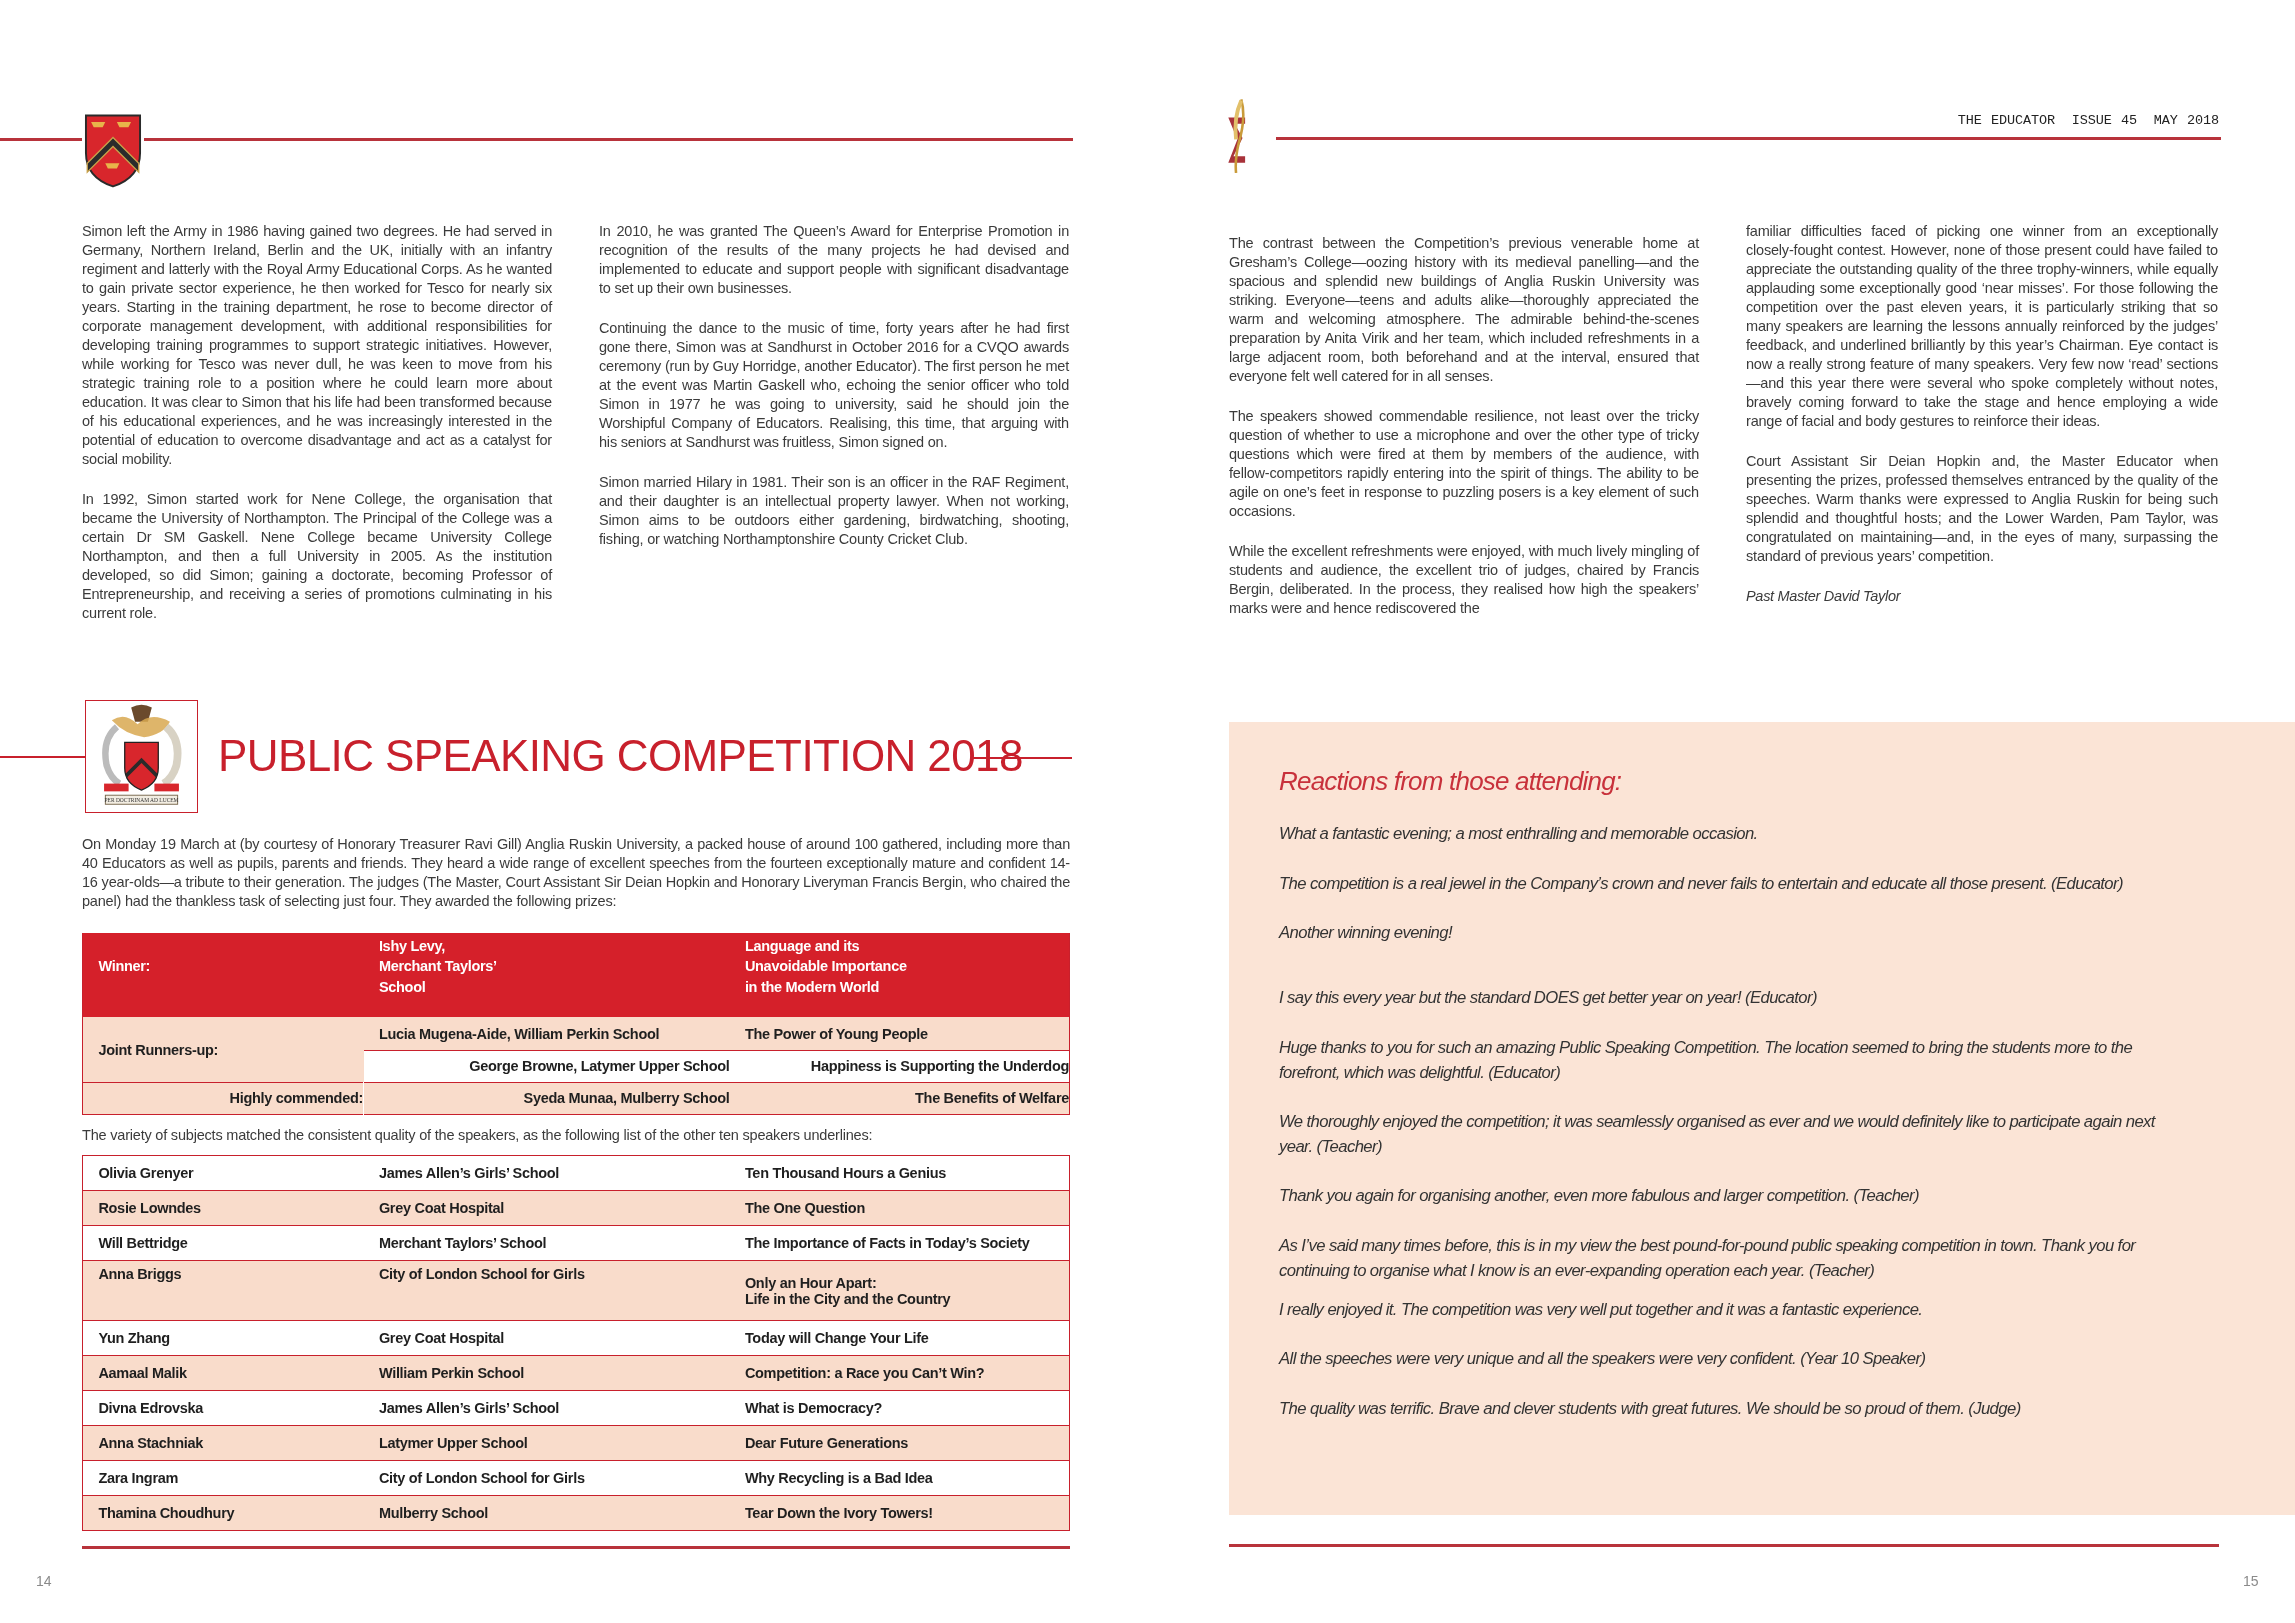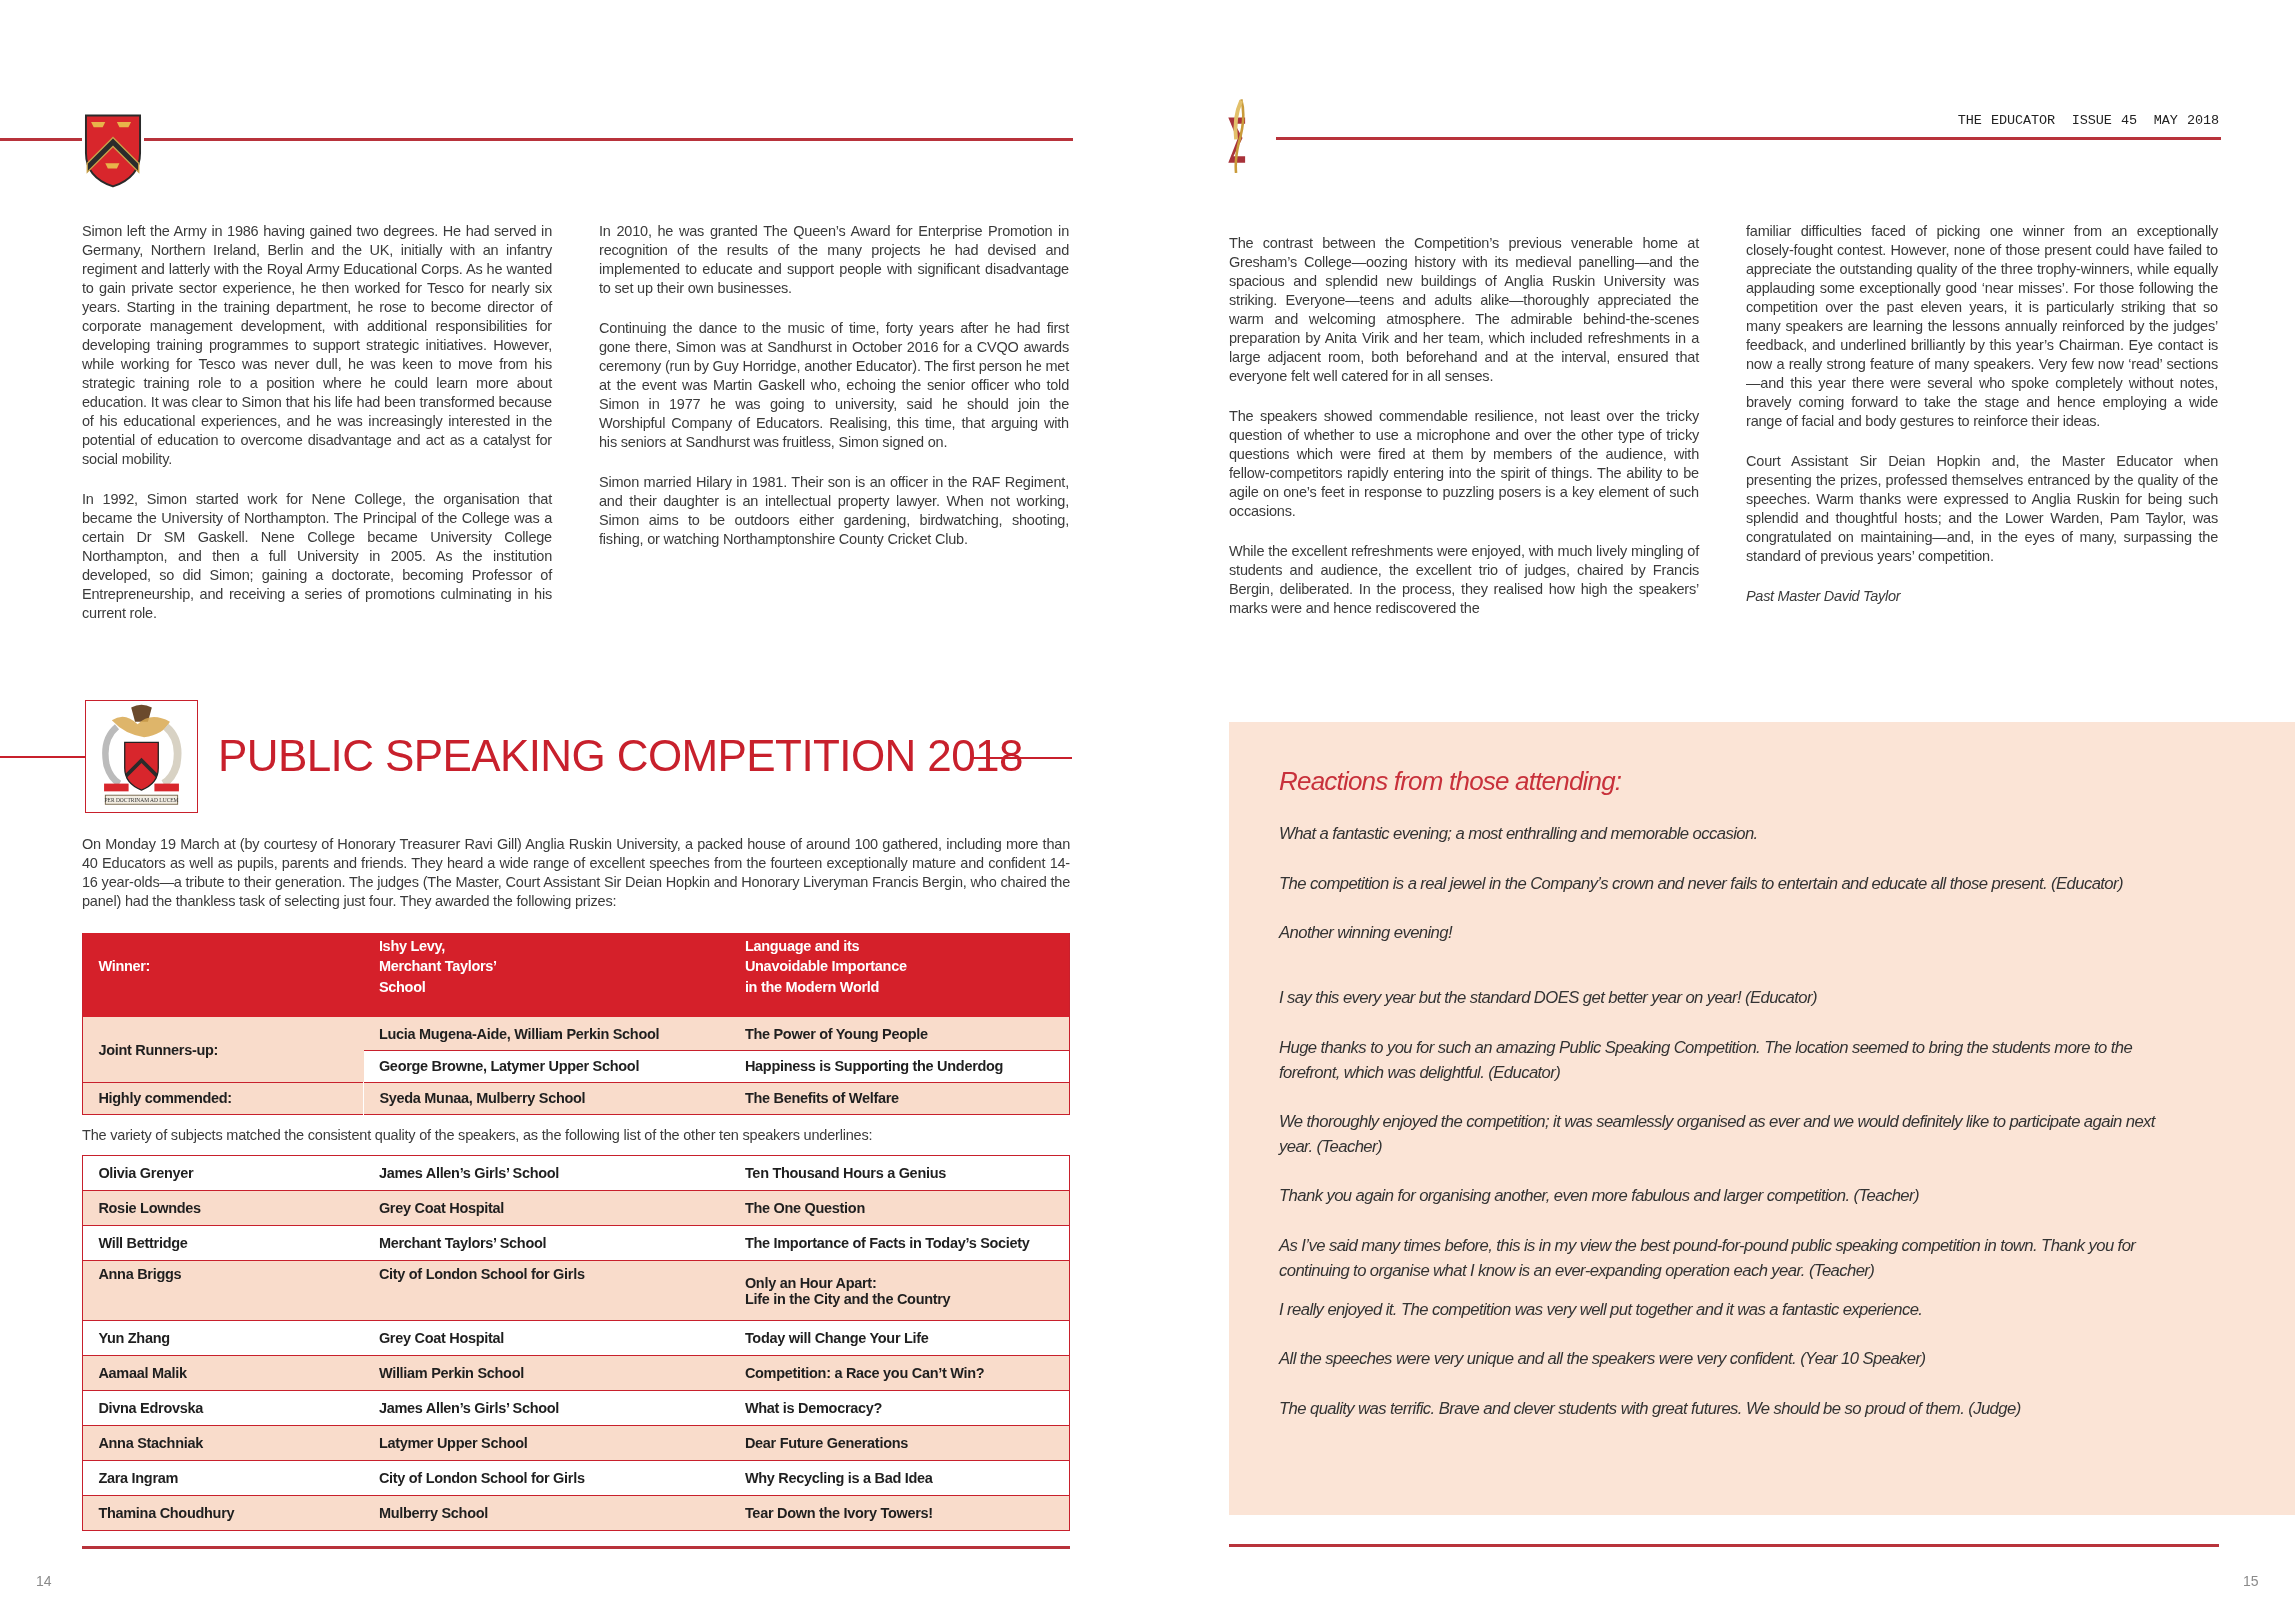--- a/index.html
+++ b/index.html
@@ -14,21 +14,21 @@
   .running-head span { margin-left: 16.7px; font-family: Liberation Mono, monospace; }
   .page-num { font-size: 14px; color: #8a8a8a; }
   .title { font-size: 44px; color: #c8202c; font-weight: 300; letter-spacing: -0.6px; white-space: nowrap; }
   table.prizes, table.speakers { border-collapse: collapse; width: 100%; font-size: 14.5px;
       font-weight: bold; color: #1f1f1f; letter-spacing: -0.3px; }
   table.prizes td, table.speakers td { padding: 0 0 0 15.4px; vertical-align: middle; }
   .prizes tr.winner td { background: #d5202a; color: #ffffff; line-height: 20.6px; padding-top: 2.6px; padding-bottom: 20px;}
   .prizes tr.pink td { background: #f9dccb; }
   .prizes td.white { background: #ffffff !important; }
   .prizes { border: 1.9px solid #c8202c; border-top: none; }
-  .prizes tr.sep td { border-top: 1.9px solid #c8202c; }
+  .prizes tr.sep td { border-top: 1.9px solid #c8202c; text-align: right; }
   .speakers { border: 1.9px solid #c8202c; }
   .speakers tr td { border-top: 1.9px solid #c8202c; }
   .speakers tr.pink td { background: #f9dccb; }
   .speakers tr.white td { background: #ffffff; }
   .reactions { background: #fbe4d6; }
   .reactions h2 { margin: 0; font-size: 26px; font-weight: normal; font-style: italic; color: #c8313b; letter-spacing: -0.8px; }
   .reactions p { margin: 0; font-size: 16.7px; line-height: 25px; font-style: italic; color: #333; letter-spacing: -0.6px; }
   .signature { font-style: italic; text-align: left; font-size: 14.5px; color: #3b3b3b; letter-spacing: -0.3px; }
 </style>
 </head>

